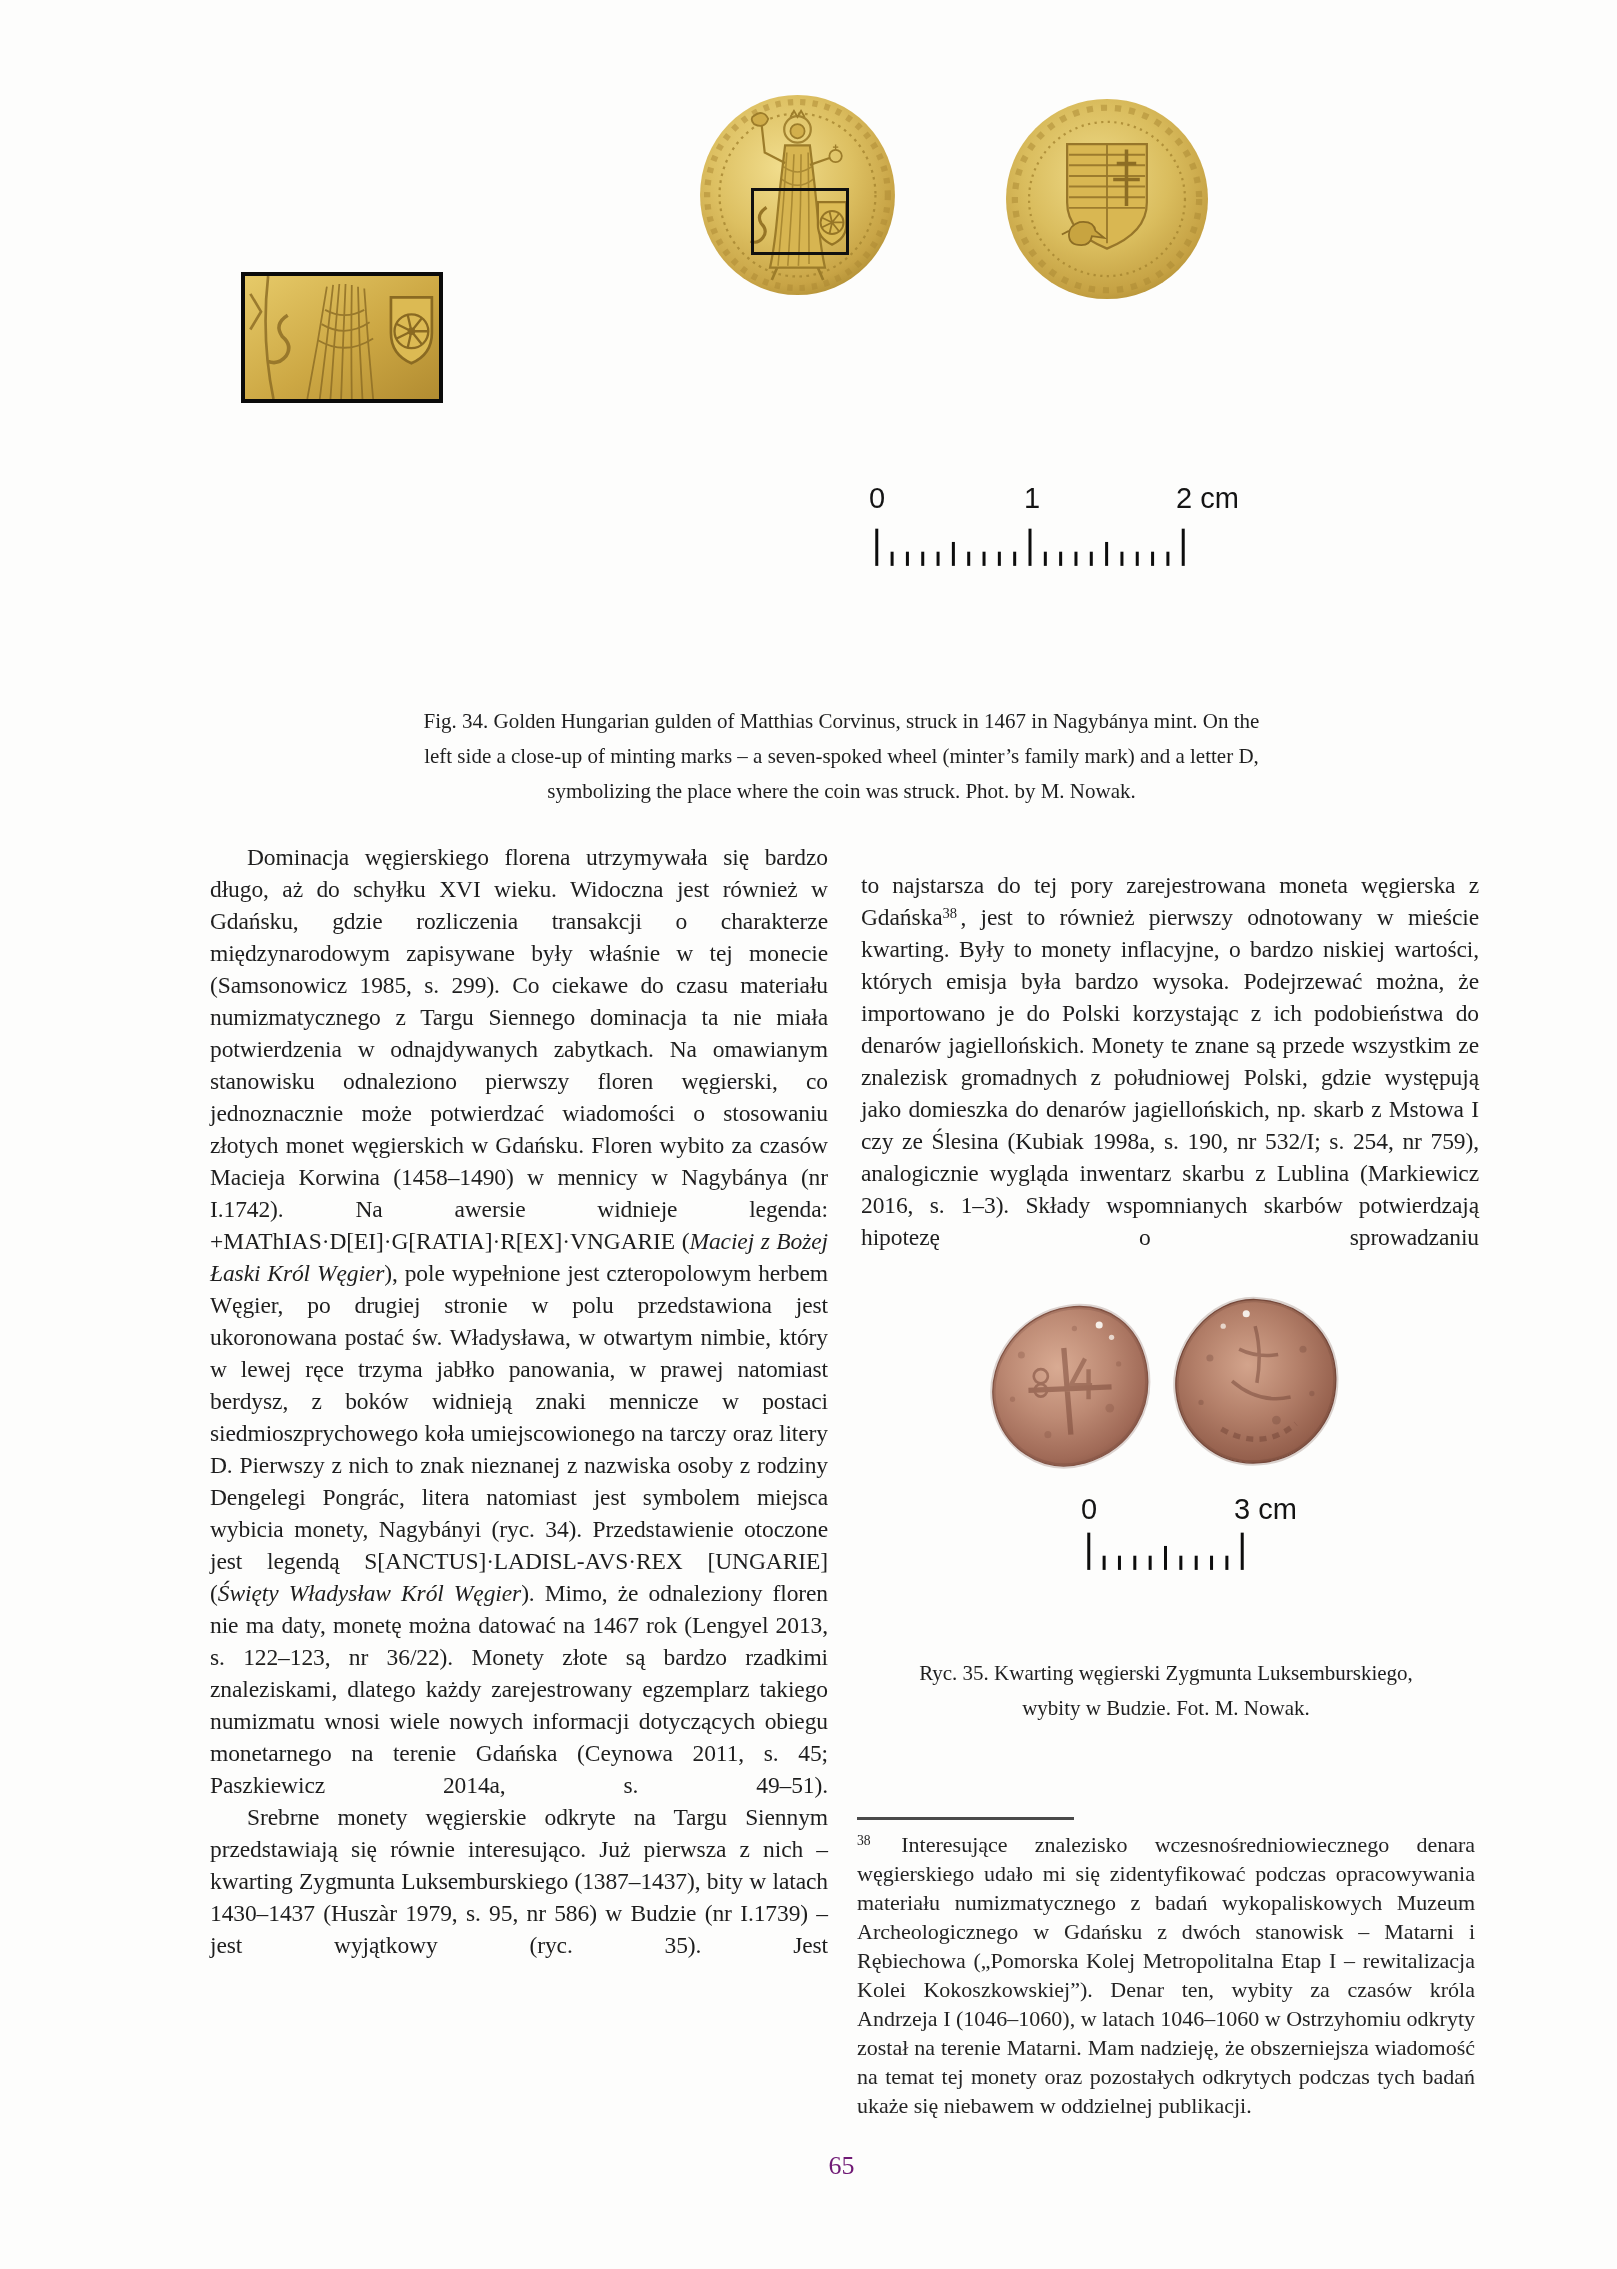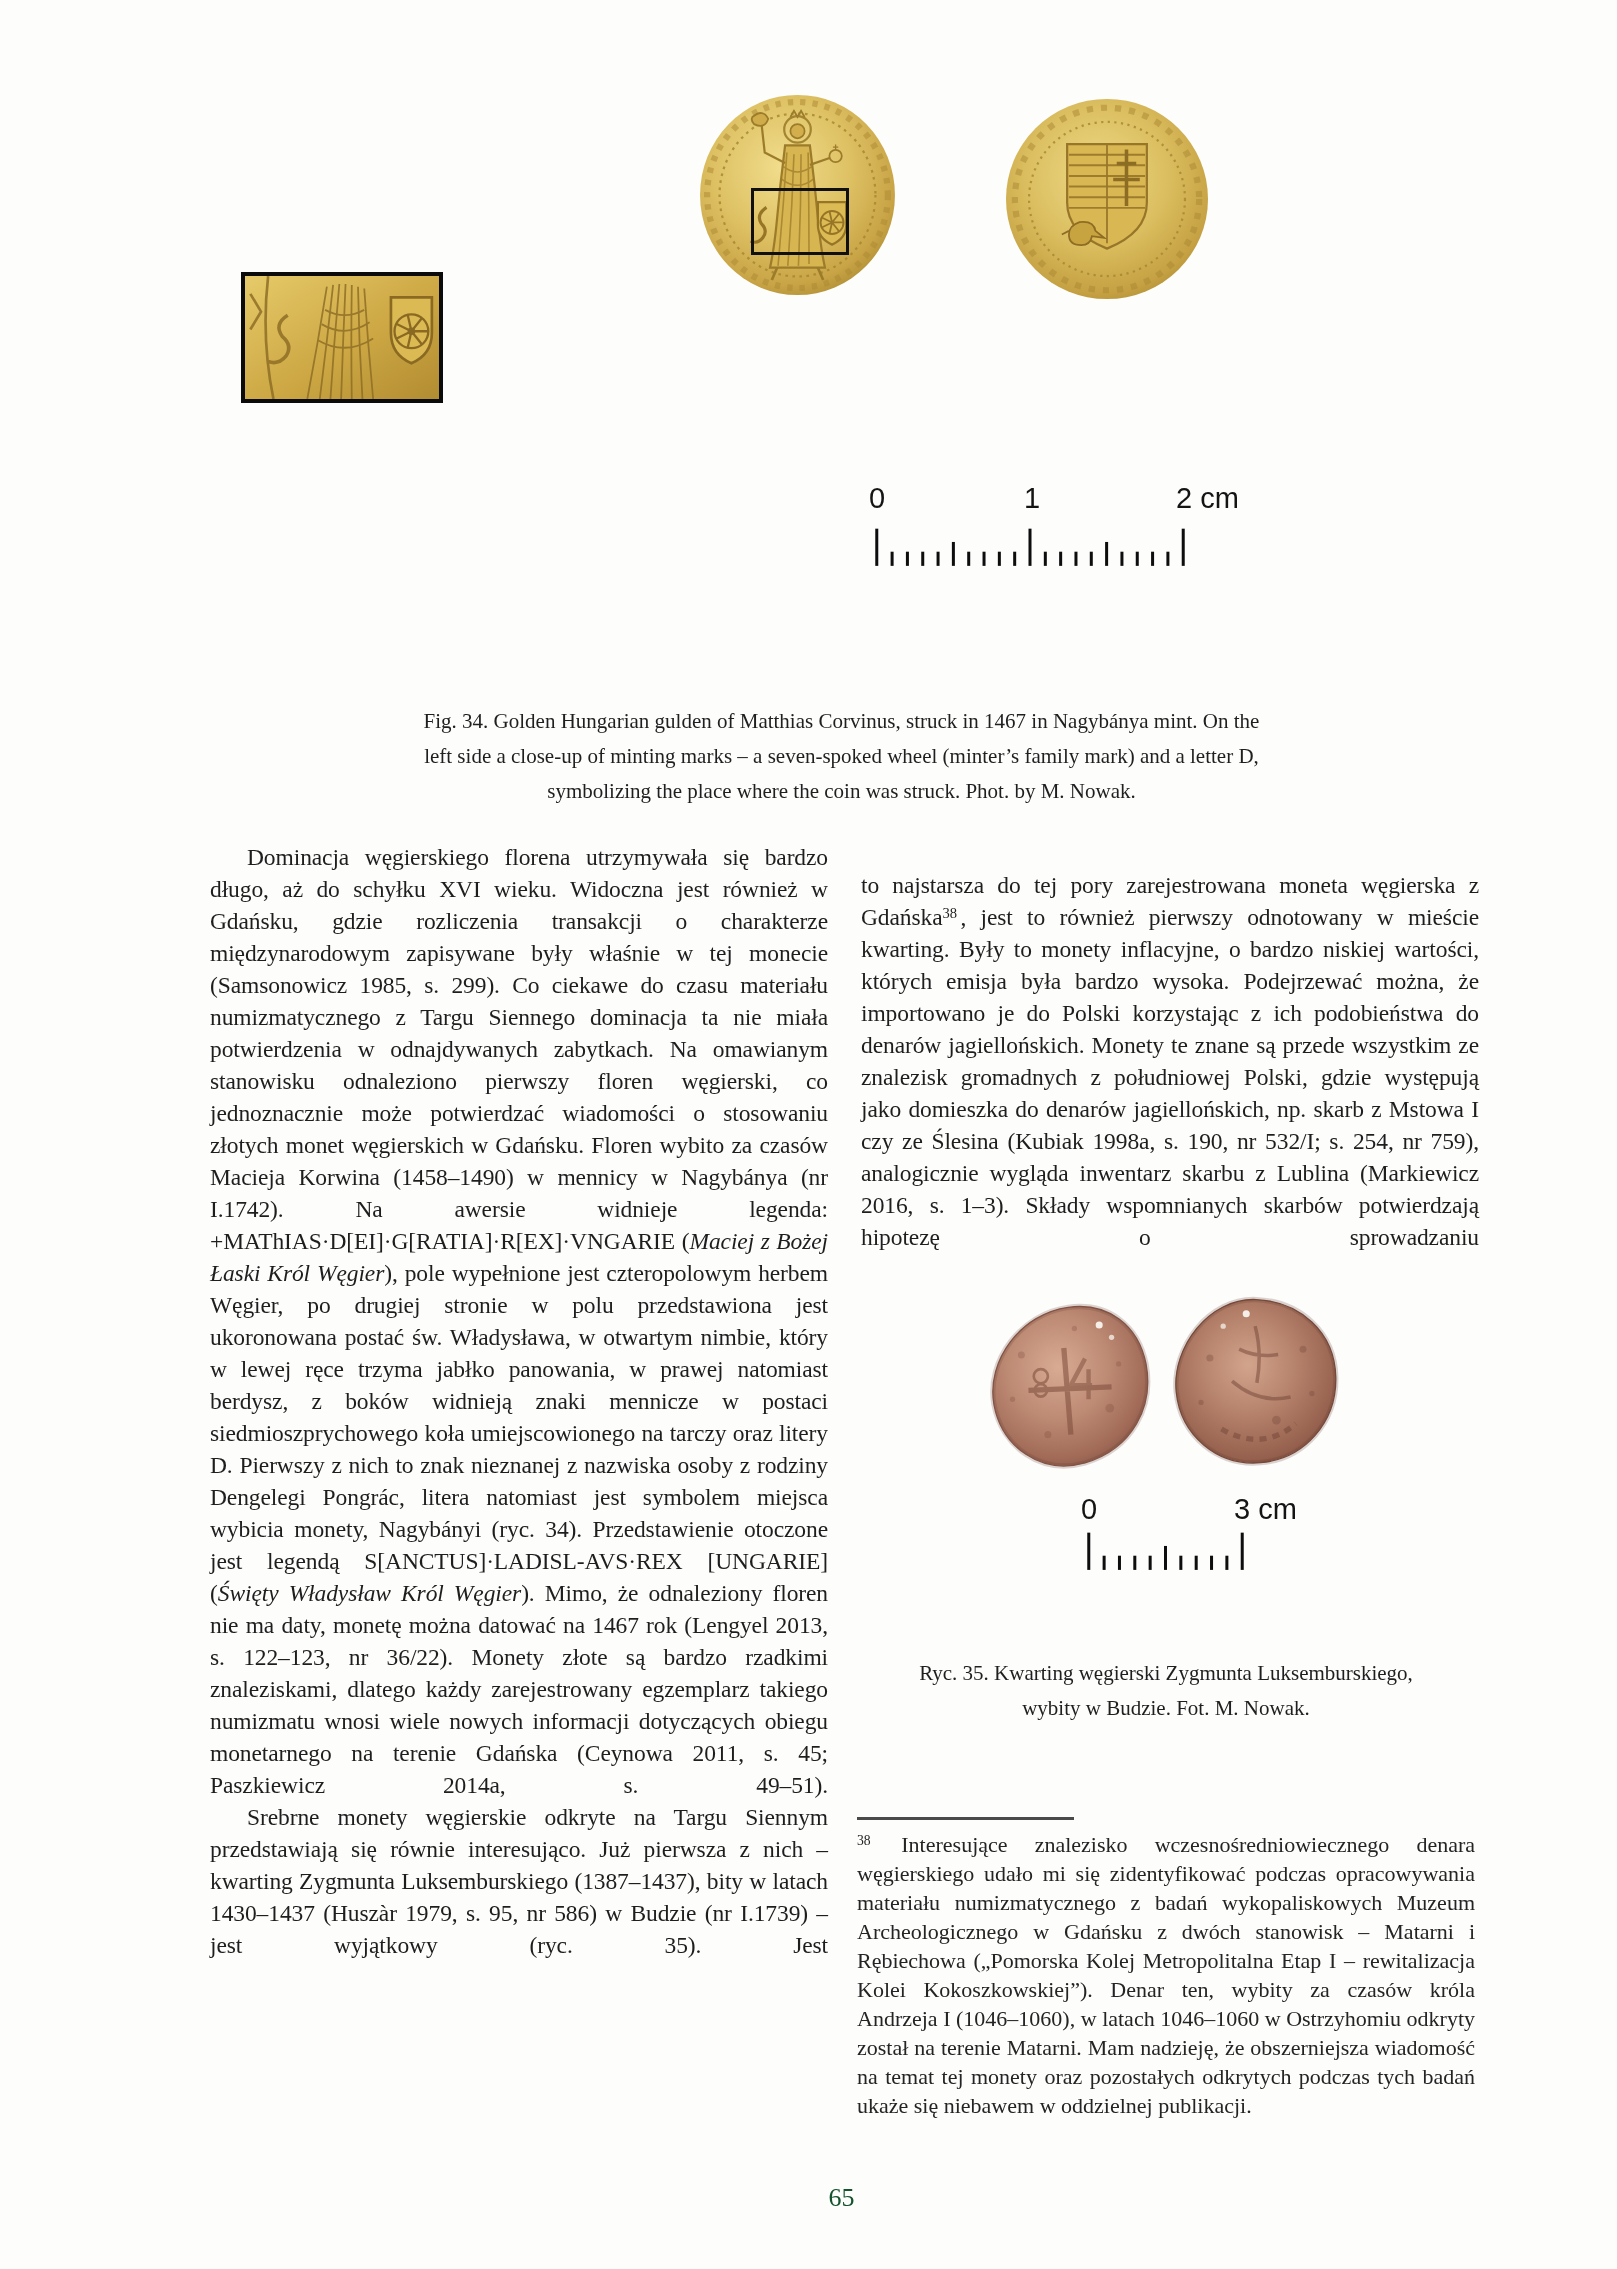--- a/index.html
+++ b/index.html
@@ -45,21 +45,21 @@
   .it{font-style:italic;}
   .bodycol sup, .footnote sup{font-size:0.62em;line-height:0;position:relative;
       top:-0.5em;vertical-align:baseline;margin-right:3.5px;}
 
   
   .fn-rule{position:absolute;left:857px;top:1817px;width:217px;height:2.7px;background:#4a4a4a;}
   .footnote{position:absolute;left:857px;top:1830px;width:618px;font-size:22px;
             line-height:29px;text-align:justify;color:#242424;}
 
   .pagenum{position:absolute;left:210px;top:2151px;width:1263px;text-align:center;
-           font-size:26px;color:#14532d;margin-top:32px;}
+           font-size:26px;color:#701a75;}
 </style>
 </head>
 <body>
 
 <div class="page">
 
   <div class="closeup">
     <svg viewBox="0 0 218 138" preserveAspectRatio="none">
       <defs>
         <linearGradient id="g3" x1="0" y1="0" x2="1" y2="1">

